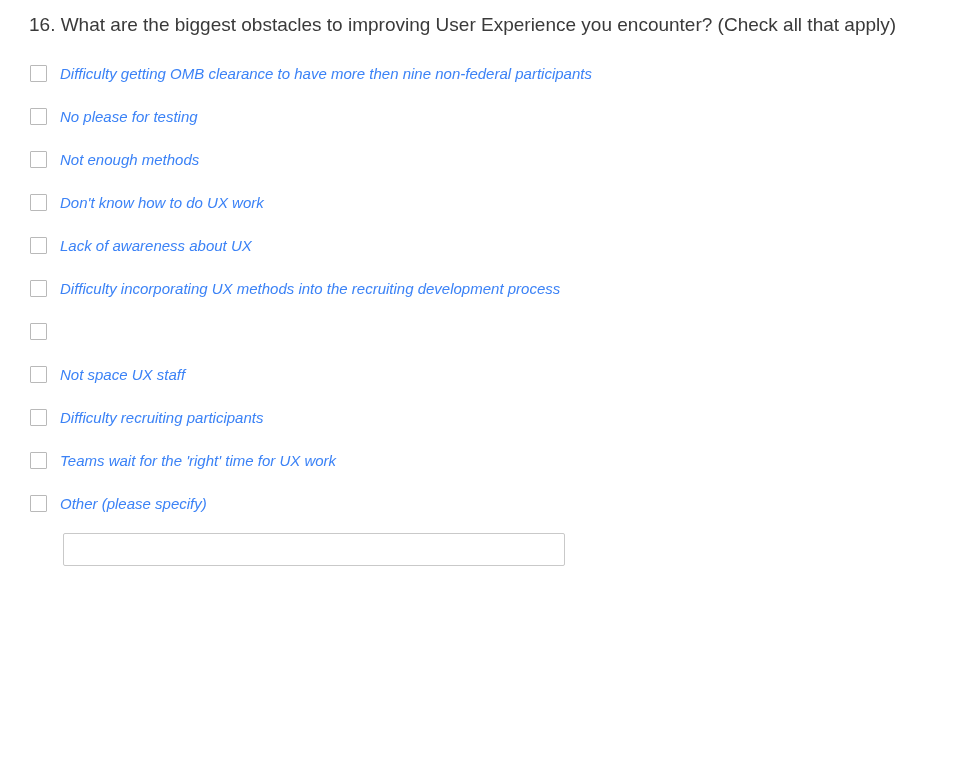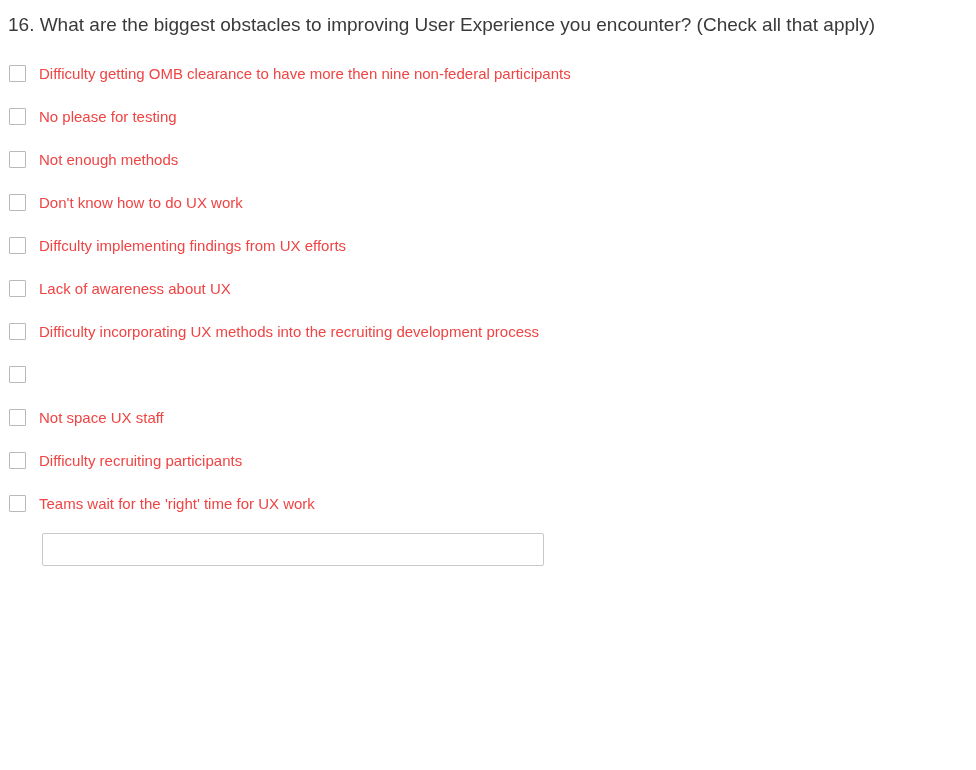--- a/index.html
+++ b/index.html
@@ -8,21 +8,21 @@
     background: #ffffff;
   }
   body {
     width: 976px;
     height: 770px;
     font-family: "Liberation Sans", sans-serif;
     color: #333333;
     -webkit-font-smoothing: antialiased;
   }
   .survey {
-    padding: 10px 14px 0 8px;
+    padding: 10px 14px 0 29px;
     box-sizing: border-box;
     width: 976px;
   }
   .question-title {
     font-size: 19px;
     line-height: 30px;
     color: #3a3a3a;
     font-weight: 400;
     margin: 0 0 12px 0;
     max-width: 930px;
@@ -43,23 +43,24 @@
     border: 1px solid #b9b9b9;
     background: #ffffff;
     box-sizing: border-box;
     border-radius: 1px;
     flex: 0 0 auto;
     margin-left: 1px;
   }
   .option-label {
     font-size: 15px;
     line-height: 18px;
-    color: #ef4444;
+    color: #3b82f6;
     margin-left: 13px;
     white-space: nowrap;
+    font-style: italic;
   }
   .other-input-wrap {
     padding-left: 34px;
     margin-top: 8px;
   }
   .other-input {
     width: 502px;
     height: 33px;
     box-sizing: border-box;
     border: 1px solid #c9c9c9;
@@ -96,24 +97,20 @@
       <span class="checkbox"></span>
       <span class="option-label">Not enough methods</span>
     </li>
 
     <li class="option-row">
       <span class="checkbox"></span>
       <span class="option-label">Don't know how to do UX work</span>
     </li>
 
 
-    <li class="option-row">
-      <span class="checkbox"></span>
-      <span class="option-label">Diffculty implementing findings from UX efforts</span>
-    </li>
 
     <li class="option-row">
       <span class="checkbox"></span>
       <span class="option-label">Lack of awareness about UX</span>
     </li>
 
     <li class="option-row">
       <span class="checkbox"></span>
       <span class="option-label">Difficulty incorporating UX methods into the recruiting development process</span>
     </li>
@@ -131,20 +128,24 @@
       <span class="checkbox"></span>
       <span class="option-label">Difficulty recruiting participants</span>
     </li>
 
 
     <li class="option-row">
       <span class="checkbox"></span>
       <span class="option-label">Teams wait for the 'right' time for UX work</span>
     </li>
 
+    <li class="option-row">
+      <span class="checkbox"></span>
+      <span class="option-label">Other (please specify)</span>
+    </li>
 
   </ul>
 
   <div class="other-input-wrap">
     <input class="other-input" type="text" placeholder="" style="">
   </div>
 
 </div>
 
 </body></html>

